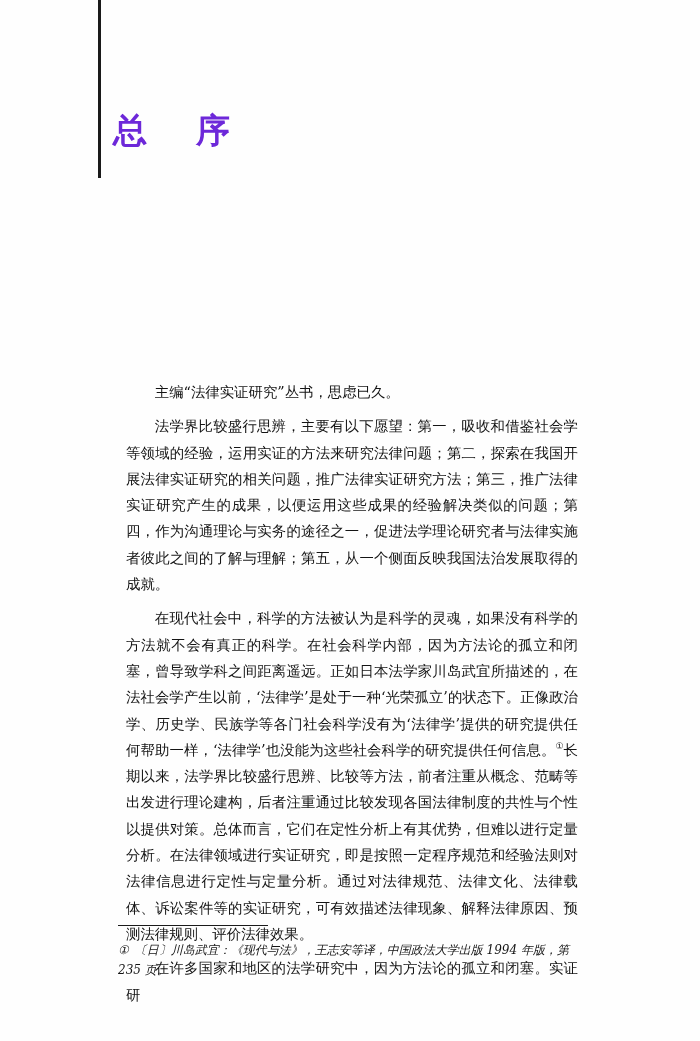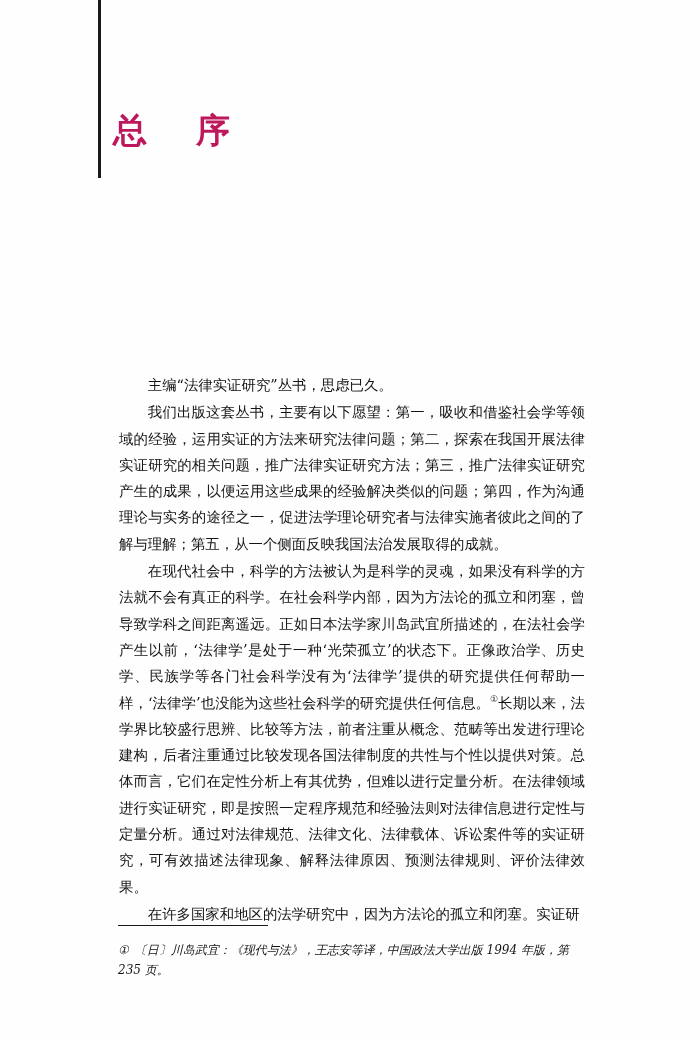--- a/index.html
+++ b/index.html
@@ -31,37 +31,37 @@
     height: 178px;
     background: #1a1a1a;
   }
   .page-title {
     position: absolute;
     left: 113px;
     top: 108px;
     font-size: 34px;
     font-weight: bold;
     letter-spacing: 0.22em;
-    color: #be185d;
+    color: #6d28d9;
     font-family: "DejaVu Serif", "Liberation Serif", serif;
     white-space: pre;
   }
   .body-text {
     position: absolute;
     left: 118px;
     top: 371px;
     width: 468px;
     font-size: 14.4px;
     line-height: 26.3px;
     text-align: justify;
     text-justify: inter-character;
     color: #141414;
   }
   .body-text p {
-    margin: 1px;
+    margin: 8px;
     text-indent: 2em;
     text-align: justify;
   }
   .footnote-rule {
     position: absolute;
     left: 118px;
     top: 925px;
     width: 150px;
     height: 1px;
     background: #1a1a1a;
@@ -89,21 +89,21 @@
 <body>
 
 <div class="page">
 
   <div class="title-rule"></div>
 
   <div class="page-title">总　序</div>
 
   <div class="body-text">
     <p>主编“法律实证研究”丛书，思虑已久。</p>
-    <p>我们出版这套丛书，主要有以下愿望：第一，吸收和借鉴社会学等领域的经验，运用实证的方法来研究法律问题；第二，探索在我国开展法律实证研究的相关问题，推广法律实证研究方法；第三，推广法律实证研究产生的成果，以便运用这些成果的经验解决类似的问题；第四，作为沟通理论与实务的途径之一，促进法学理论研究者与法律实施者彼此之间的了解与理解；第五，从一个侧面反映我国法治发展取得的成就。</p>
+    <p>法学界比较盛行思辨，主要有以下愿望：第一，吸收和借鉴社会学等领域的经验，运用实证的方法来研究法律问题；第二，探索在我国开展法律实证研究的相关问题，推广法律实证研究方法；第三，推广法律实证研究产生的成果，以便运用这些成果的经验解决类似的问题；第四，作为沟通理论与实务的途径之一，促进法学理论研究者与法律实施者彼此之间的了解与理解；第五，从一个侧面反映我国法治发展取得的成就。</p>
     <p><span>在现代社会中，科学的方法被认为是科学的灵魂，如果没有科学的方法就不会有真正的科学。在社会科学内部，因为方法论的孤立和闭塞，曾导致学科之间距离遥远。正如日本法学家川岛武宜所描述的，在法社会学产生以前，‘法律学’是处于一种‘光荣孤立’的状态下。正像政治学、历史学、民族学等各门社会科学没有为‘法律学’提供的研究提供任何帮助一样，‘法律学’也没能为这些社会科学的研究提供任何信息。</span><sup class="fn-ref">①</sup><span>长期以来，法学界比较盛行思辨、比较等方法，前者注重从概念、范畴等出发进行理论建构，后者注重通过比较发现各国法律制度的共性与个性以提供对策。总体而言，它们在定性分析上有其优势，但难以进行定量分析。在法律领域进行实证研究，即是按照一定程序规范和经验法则对法律信息进行定性与定量分析。通过对法律规范、法律文化、法律载体、诉讼案件等的实证研究，可有效描述法律现象、解释法律原因、预测法律规则、评价法律效果。</span></p>
     <p>在许多国家和地区的法学研究中，因为方法论的孤立和闭塞。实证研</p>
   </div>
 
   <div class="footnote-rule"></div>
 
   <div class="footnote">
     <span class="fn-mark">①</span><span>〔日〕川岛武宜：《现代与法》，王志安等译，中国政法大学出版 1994 年版，第 235 页。</span>
   </div>
 

